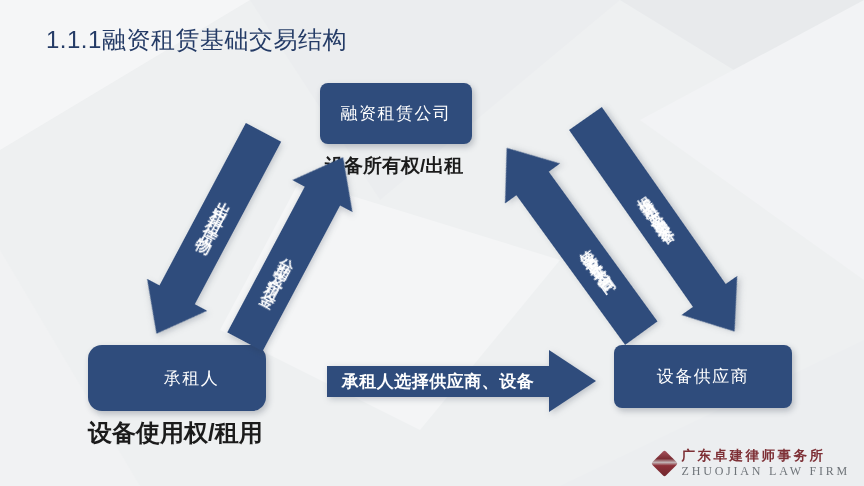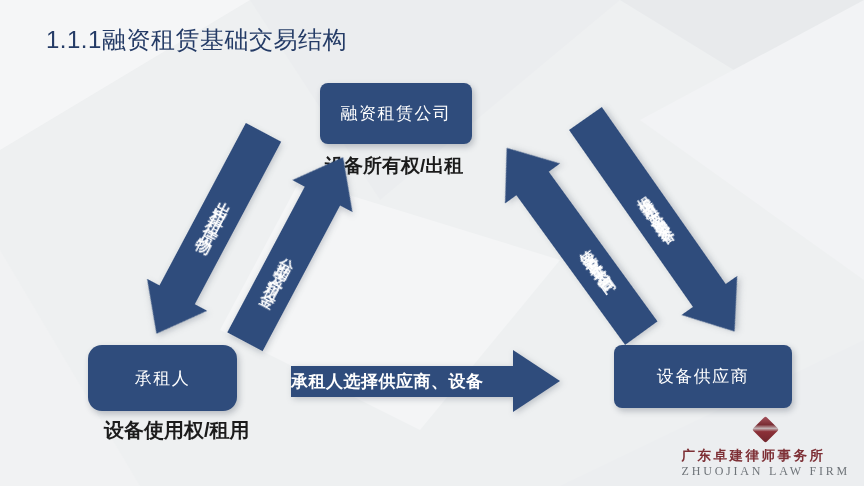--- a/index.html
+++ b/index.html
@@ -16,28 +16,28 @@
     color:var(--title-navy,#243B66); white-space:nowrap;
   }
 
   .node{
     position:absolute; background:var(--primary-navy,#2F4C7C);
     border-radius:8px; display:flex; align-items:center; justify-content:center;
     color:#fff; font-size:17px; font-weight:500; letter-spacing:1.5px;
     box-shadow:2px 3px 6px rgba(40,50,70,.28); white-space:nowrap;
   }
   .node-lessor{left:320px; top:83px; width:152px; height:61px;}
-  .node-lessee{left:88px;  top:345px; width:149px; height:66px; border-radius:14px;}
+  .node-lessee{left:88px;  top:345px; width:149px; height:66px; border-radius:14px;padding-left:29px;}
   .node-supplier{left:614px; top:345px; width:178px; height:63px;}
 
   .sublabel{
     position:absolute; color:#1b1b1b; font-weight:600; text-align:left; white-space:nowrap;
   }
   .sublabel-lessor{left:325px; top:153px; width:165px; font-size:19px;}
-  .sublabel-lessee{left:104px; top:417px; width:149px; font-size:20px;}
+  .sublabel-lessee{left:88px; top:417px; width:149px; font-size:24px;}
 
   
   .darrow{
     position:absolute; display:flex; flex-direction:column; align-items:center;
     filter:drop-shadow(2px 2px 3px rgba(40,50,70,.25));
   }
   .darrow .shaft{
     flex:1; width:40px; background:var(--primary-navy,#2F4C7C);
     display:flex; align-items:center; justify-content:center;
   }
@@ -59,27 +59,27 @@
   .arrow-purchase .vtext{font-size:14px; letter-spacing:4px;}
 
   
   .harrow{
     position:absolute; left:291px; top:350px; height:62px;
     display:flex; align-items:center;
     filter:drop-shadow(2px 2px 3px rgba(40,50,70,.25));
   }
   .hshaft{
     width:222px; height:31px; background:var(--primary-navy,#2F4C7C);
-    display:flex; align-items:center; justify-content:flex-start;
+    display:flex; align-items:center; justify-content:center;margin-left:36px;
   }
   .hshaft span{color:#fff; font-size:17px; font-weight:600; letter-spacing:.5px; white-space:nowrap;}
   .hhead{width:0; height:0; border-top:31px solid transparent; border-bottom:31px solid transparent; border-left:47px solid var(--primary-navy,#2F4C7C);}
 
   
-  .logo{position:absolute; right:14px; bottom:6px; display:flex; align-items:center; gap:8px;flex-direction:column;}
+  .logo{position:absolute; right:14px; bottom:6px; display:flex; align-items:center; gap:8px;}
   .logo-icon{
     width:19px; height:19px; transform:rotate(45deg); border-radius:2px;
     background:linear-gradient(135deg,#a85560 0%,#7b2d34 32%,#c2b3b5 46%,#8c3038 58%,#6f262d 100%);
   }
   .logo-texts{display:flex; flex-direction:column; line-height:1.3;}
   .logo-cn{
     font-family:"Liberation Serif", serif; font-weight:bold;
     color:var(--logo-maroon,#7D2F35); font-size:13.5px; letter-spacing:2.5px; white-space:nowrap;
   }
   .logo-en{

